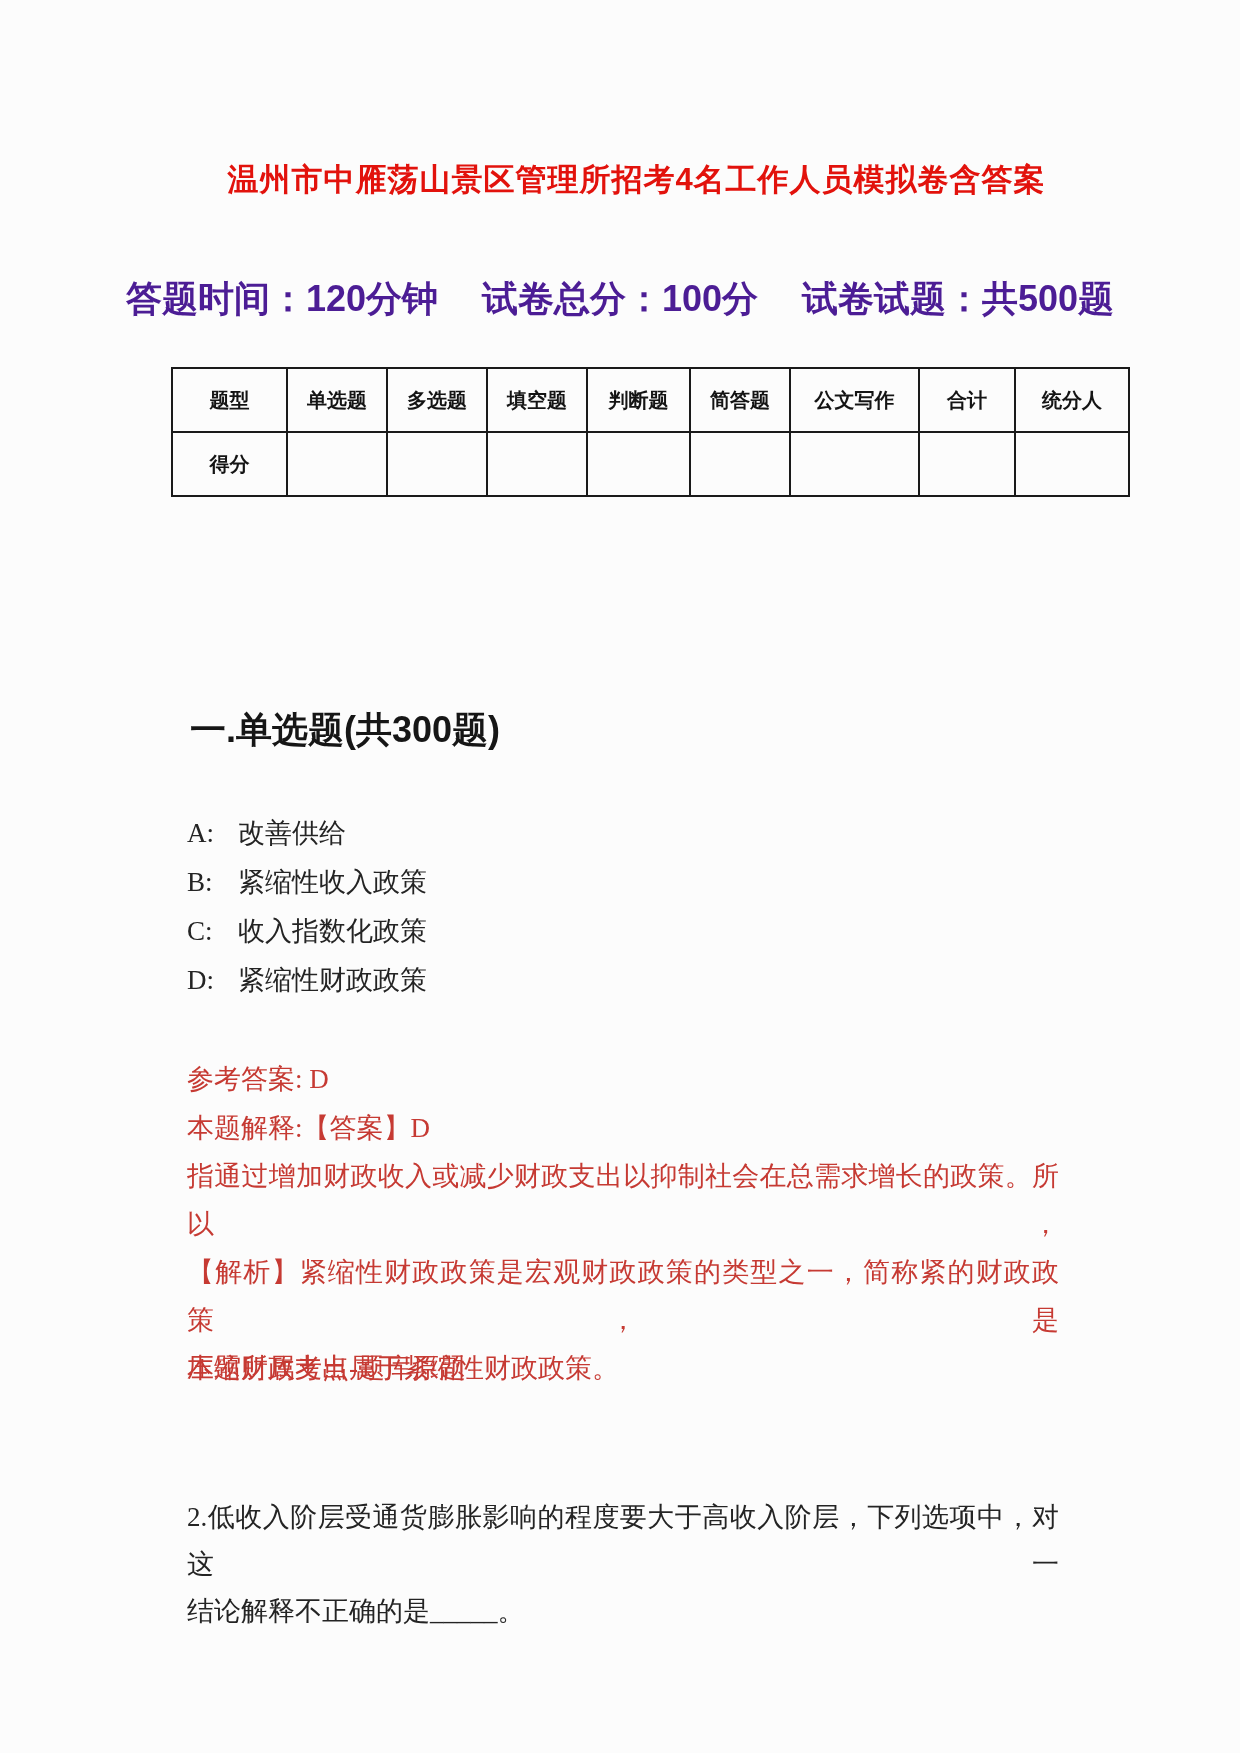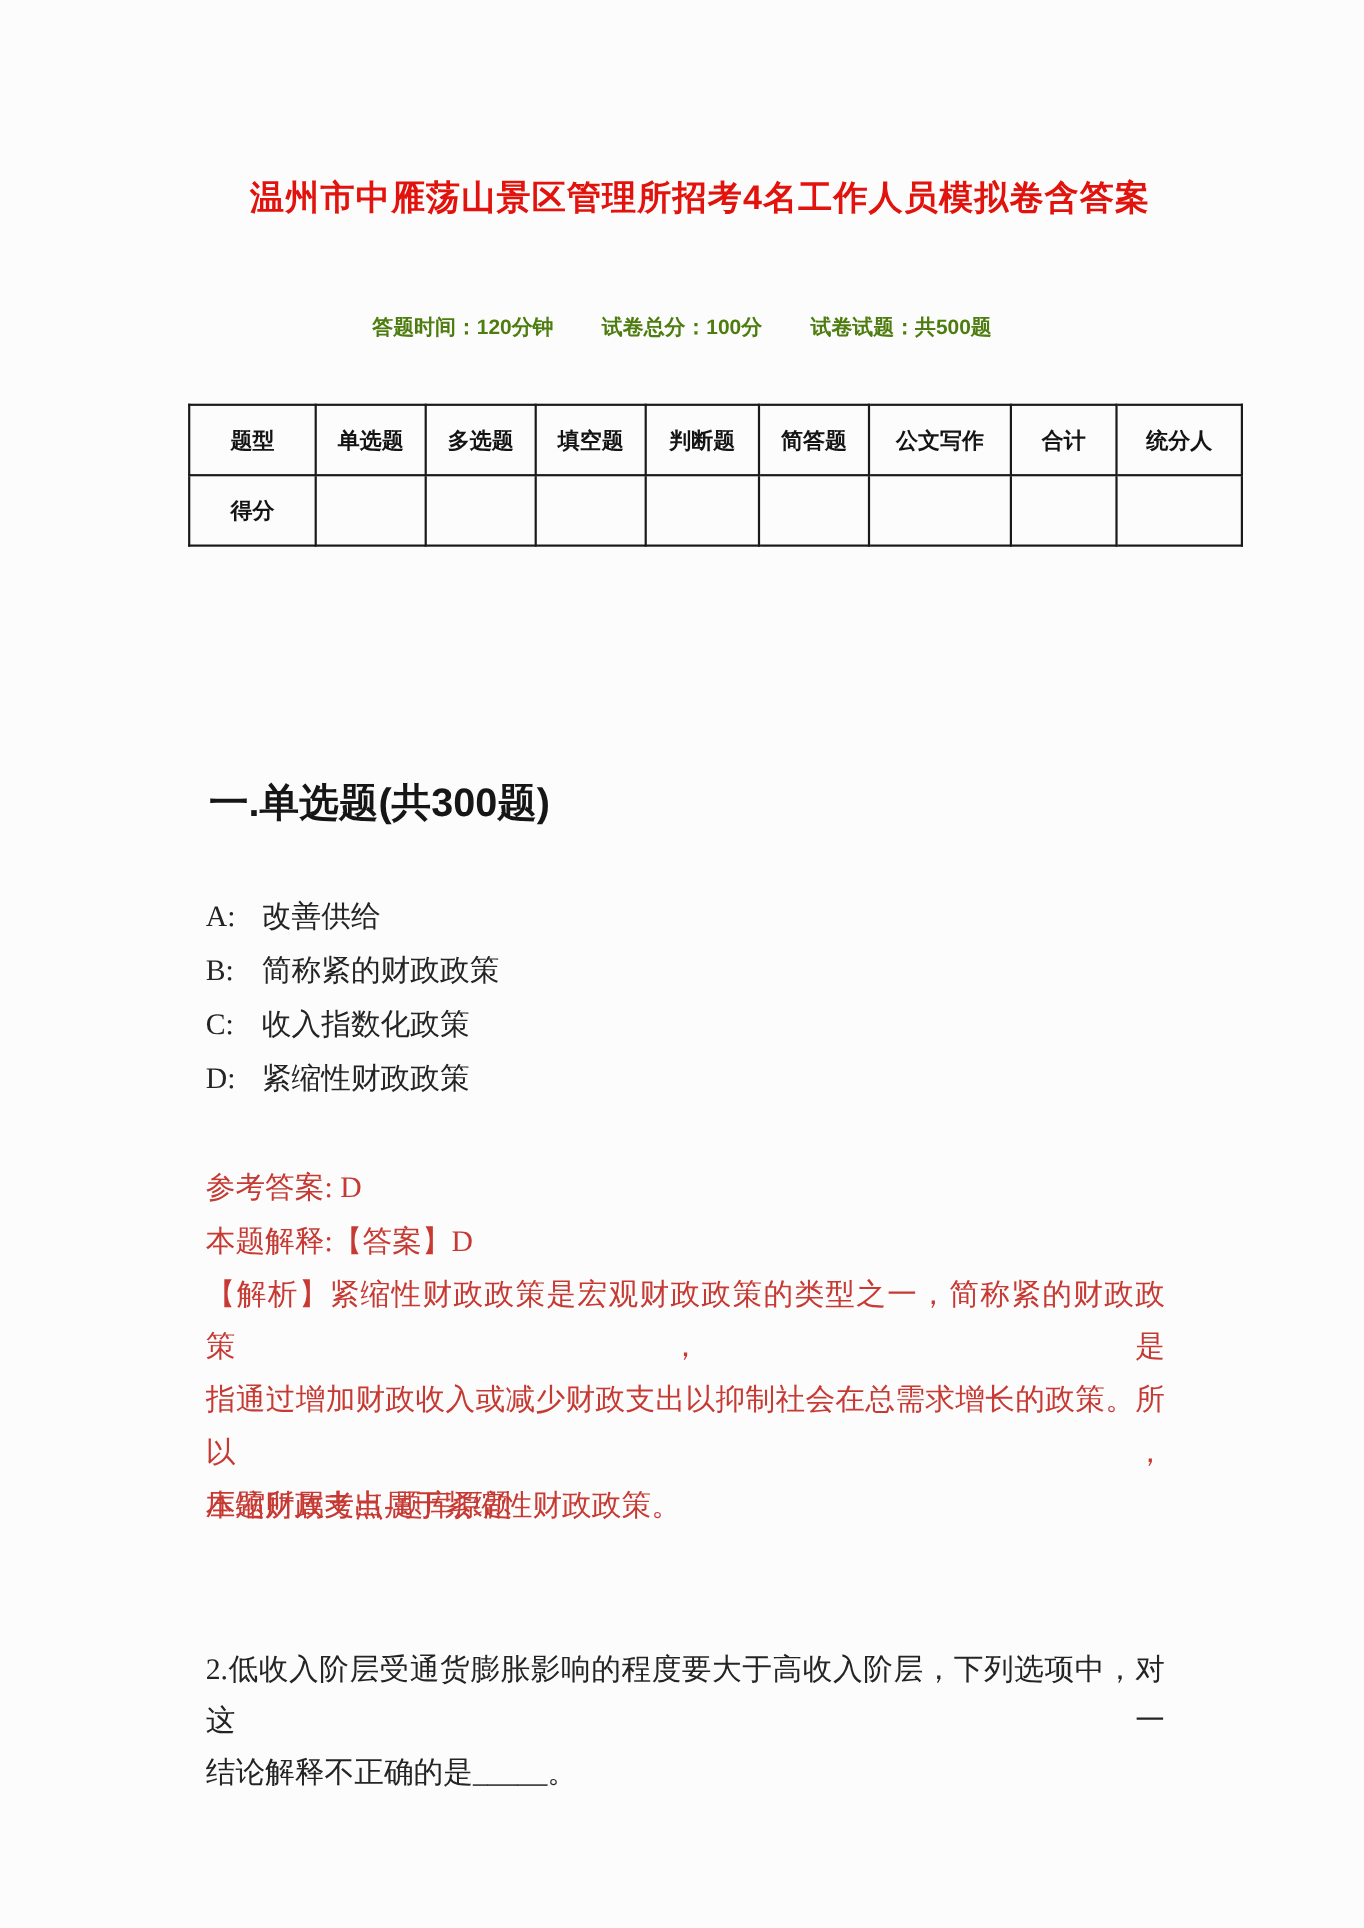--- a/index.html
+++ b/index.html
@@ -18,22 +18,22 @@
     margin: 0; text-align: center;
     font-family: "Liberation Sans", sans-serif;
     font-weight: bold; font-size: 31px; line-height: 40px;
     color: #e2120c; letter-spacing: 1px; padding-left: 33px;
   }
 
   .meta {
     position: absolute; top: 282px; left: 0; right: 0;
     display: flex; justify-content: center; gap: 44px;
     font-family: "Liberation Sans", sans-serif;
-    font-weight: bold; font-size: 19px; line-height: 34px;
-    color: #4d7c0f;
+    font-weight: bold; font-size: 36px; line-height: 34px;
+    color: #4c1d95;
   }
 
   .score-table {
     position: absolute; left: 143px; top: 367px;
     width: 957px; table-layout: fixed; border-collapse: collapse;
     font-family: "Liberation Sans", sans-serif;
     font-weight: bold; font-size: 20px; color: #141414; margin-left: 28px;
   }
   .score-table th, .score-table td {
     border: 2px solid #1a1a1a; height: 62px;
@@ -123,35 +123,35 @@
     </tbody>
   </table>
 
   <h2 class="section-heading">一.单选题(共300题)</h2>
 
 
   <div class="body-text opt opt-a">
     <span class="opt-label">A:</span><span>改善供给</span>
   </div>
   <div class="body-text opt opt-b">
-    <span class="opt-label">B:</span><span>简称紧的财政政策</span>
+    <span class="opt-label">B:</span><span>紧缩性收入政策</span>
   </div>
   <div class="body-text opt opt-c">
     <span class="opt-label">C:</span><span>收入指数化政策</span>
   </div>
   <div class="body-text opt opt-d">
     <span class="opt-label">D:</span><span>紧缩性财政政策</span>
   </div>
 
   <div class="body-text red answer-line">参考答案: D</div>
   <div class="body-text red explain-line">本题解释:【答案】D</div>
 
   <div class="body-text red analysis">
+    <div class="jl">指通过增加财政收入或减少财政支出以抑制社会在总需求增长的政策。所以，</div>
     <div class="jl">【解析】紧缩性财政政策是宏观财政政策的类型之一，简称紧的财政政策，是</div>
-    <div class="jl">指通过增加财政收入或减少财政支出以抑制社会在总需求增长的政策。所以，</div>
     <div>压缩财政支出属于紧缩性财政政策。</div>
   </div>
 
   <div class="body-text red source-line">本题所属考点-题库原题</div>
 
   <div class="body-text q2-text">
     <div class="jl">2.低收入阶层受通货膨胀影响的程度要大于高收入阶层，下列选项中，对这一</div>
     <div>结论解释不正确的是_____。</div>
   </div>
 

